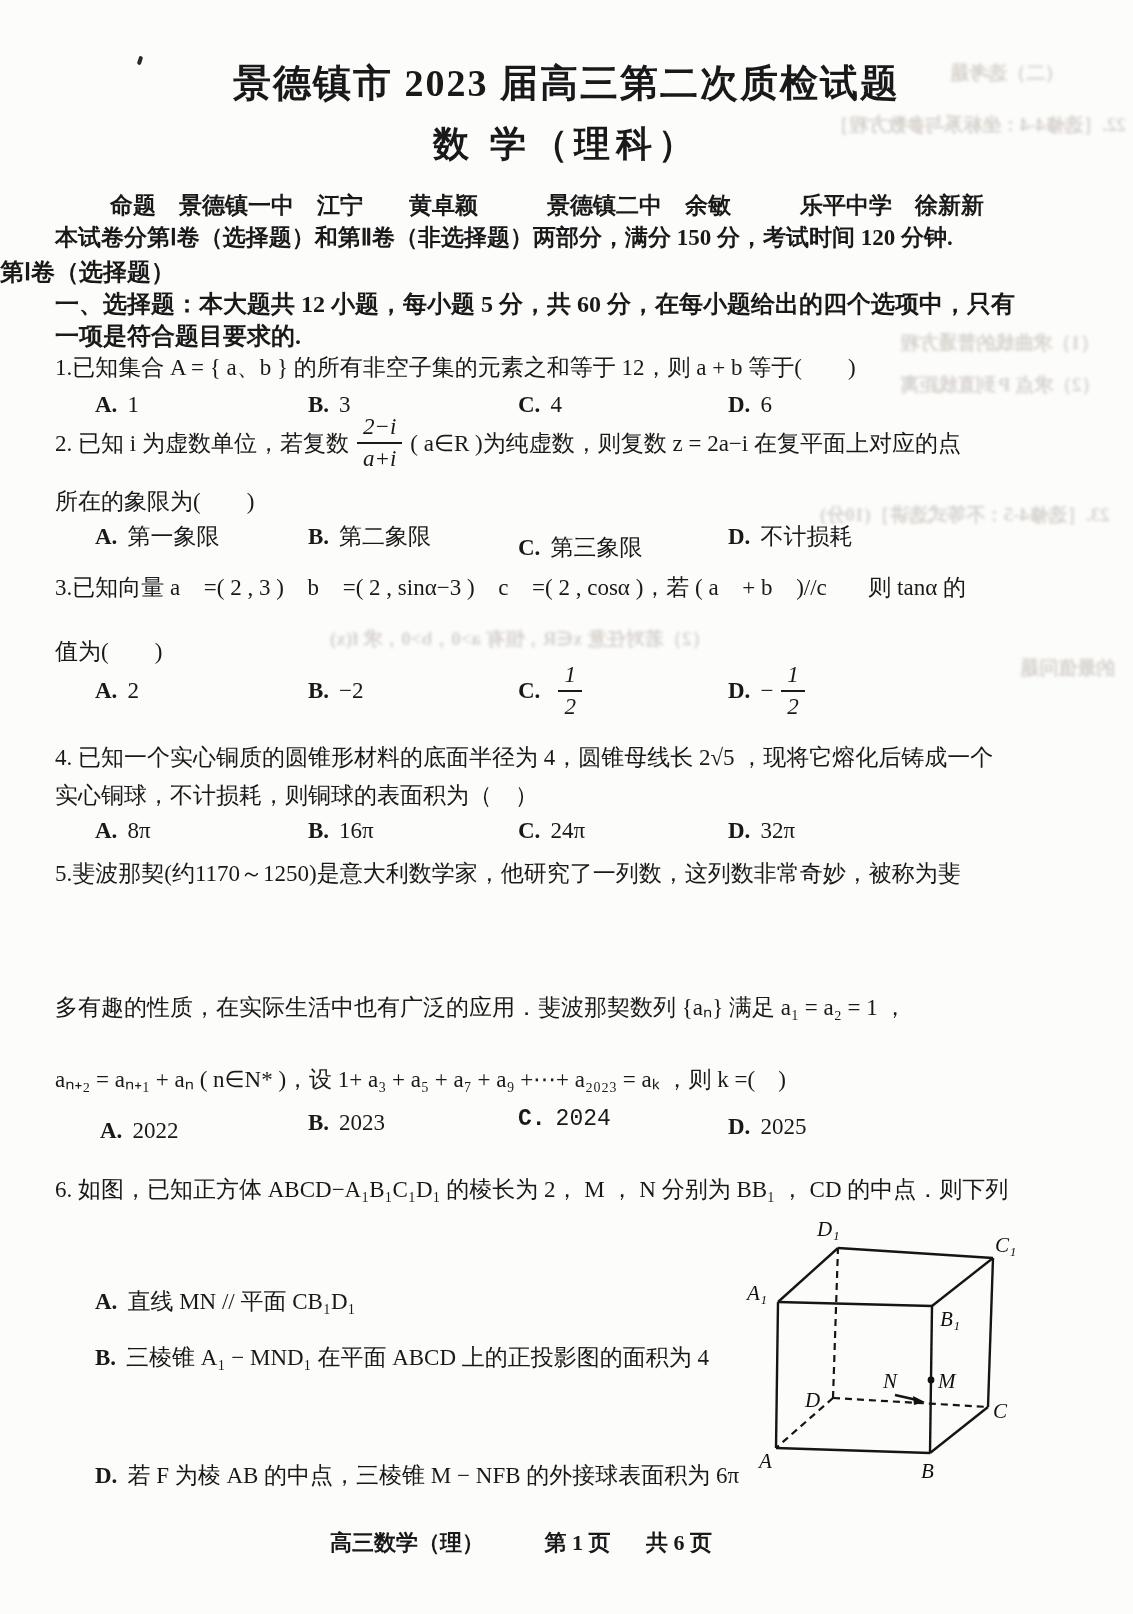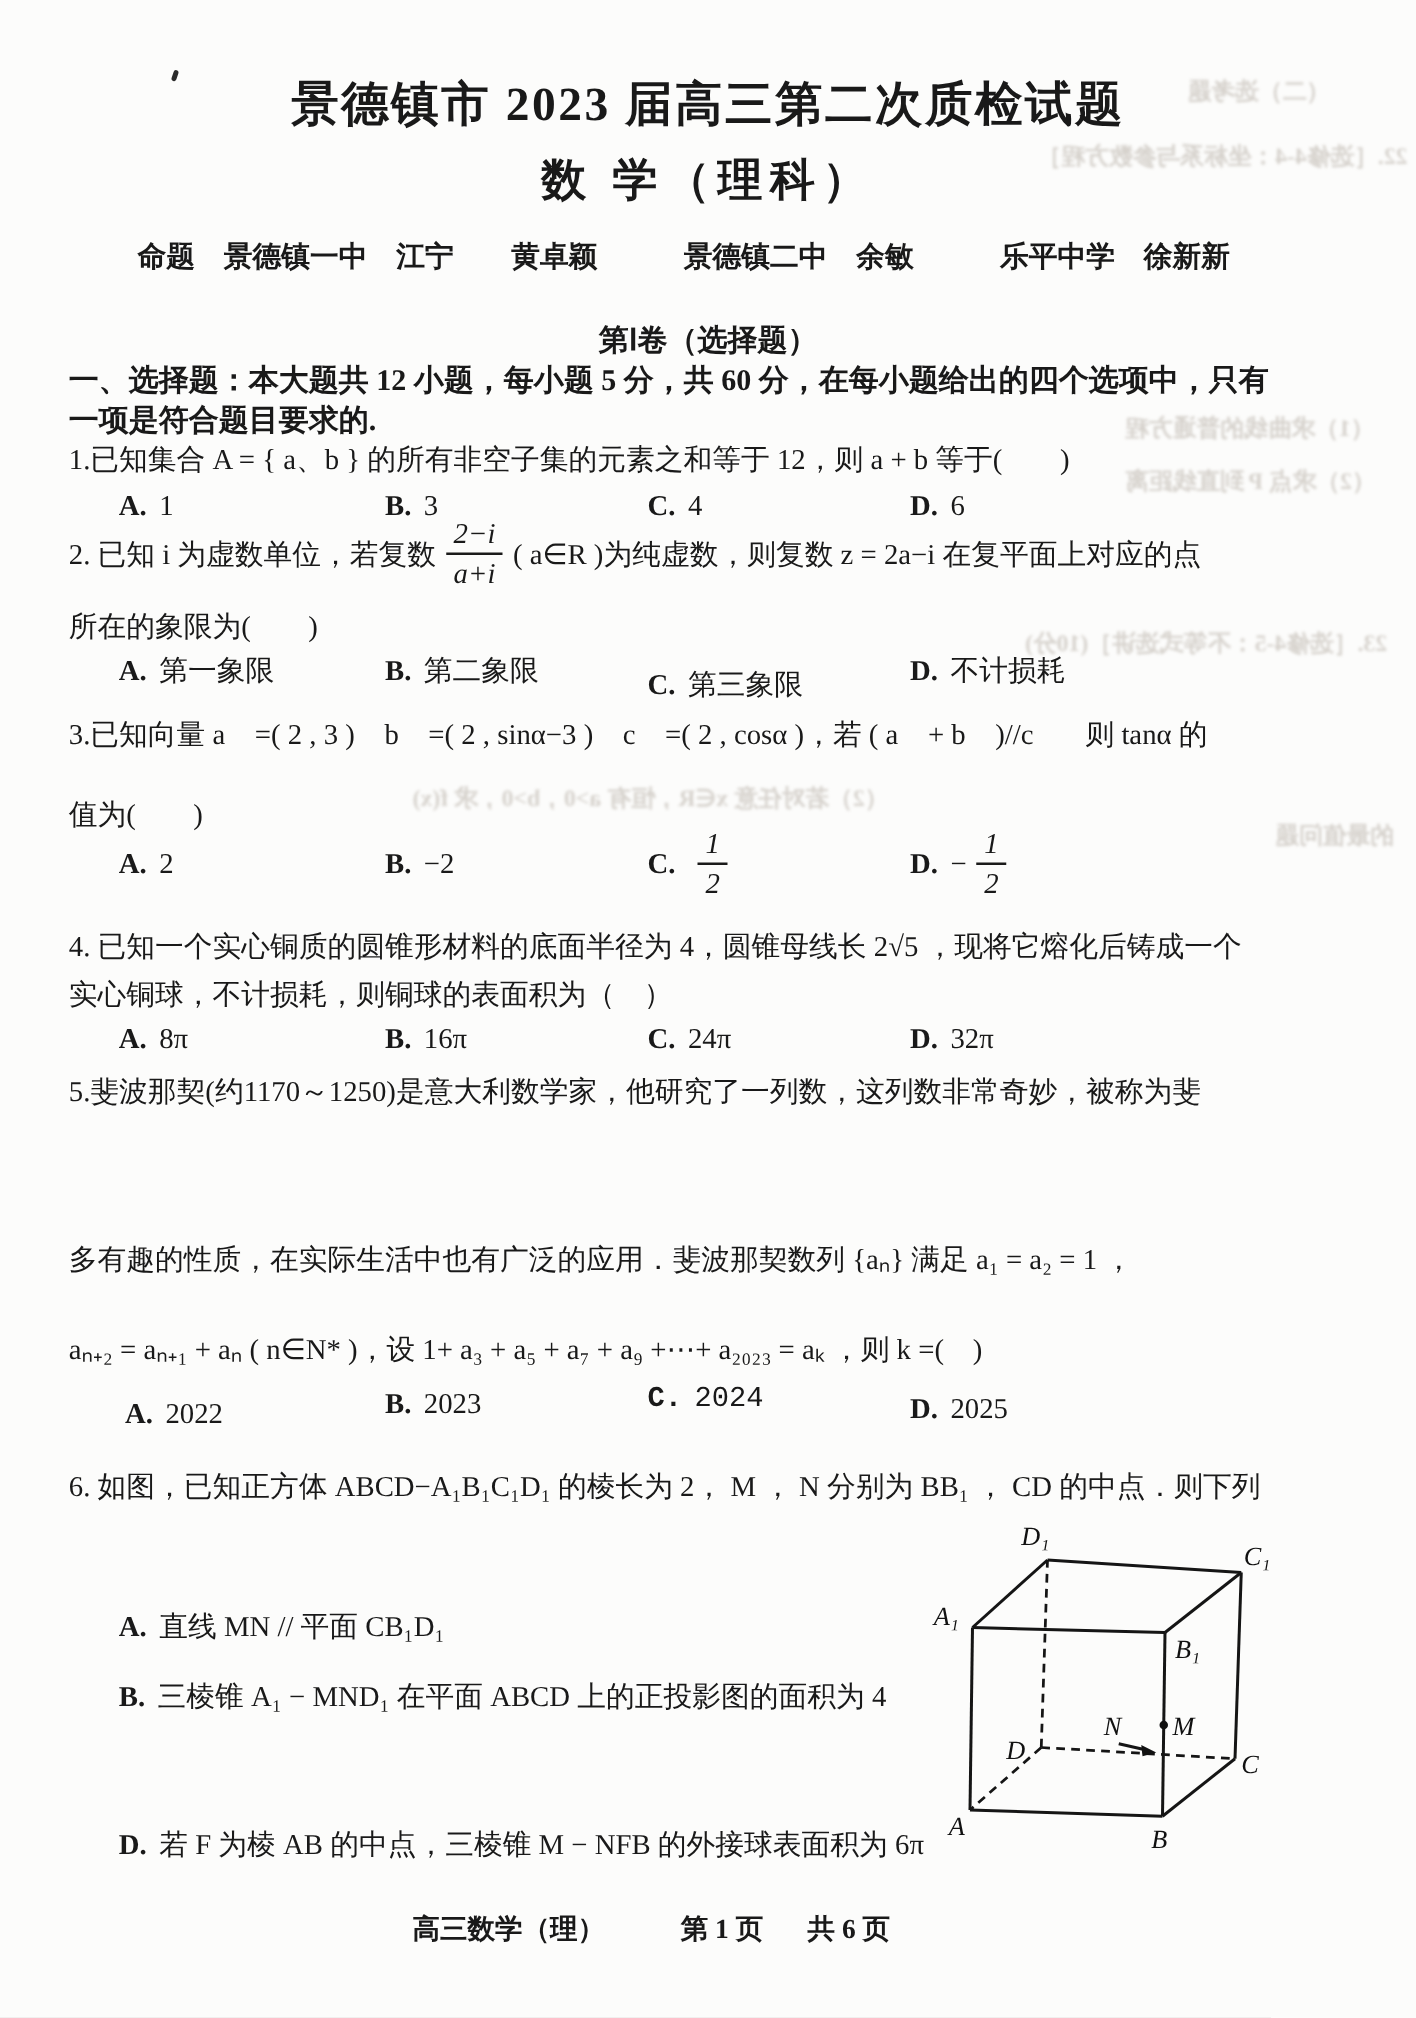--- a/index.html
+++ b/index.html
@@ -10,21 +10,21 @@
     background:#fcfcfb;
     overflow:hidden;
     font-family:"Liberation Serif", serif;
     color:#191919;
   }
   .abs{position:absolute;white-space:nowrap;}
   .title1{font-size:38px;font-weight:bold;letter-spacing:2px;width:100%;text-align:center;}
   .title2{font-size:36px;font-weight:bold;letter-spacing:6px;width:100%;text-align:center;}
   .authors{font-size:23px;font-weight:bold;}
   .meta{font-size:23px;font-weight:bold;}
-  .section-title{font-size:24px;font-weight:bold;width:100%;text-align:center;}
+  .section-title{font-size:24px;font-weight:bold;width:100%;}
   .instr{font-size:24px;font-weight:bold;}
   .stem{font-size:23px;}
   .opt{font-size:23px;}
   .opt b.lbl{font-weight:bold;margin-right:10px;}
   .mathrow{display:flex;align-items:center;font-size:23px;}
   .frac{display:inline-flex;flex-direction:column;align-items:center;font-style:italic;margin:0 8px;font-size:23px;line-height:1.15;}
   .frac .num{border-bottom:2px solid #1a1a1a;padding:0 6px 2px;}
   .frac .den{padding-top:2px;}
   .optfrac{display:inline-flex;align-items:center;}
   .footer{font-size:22px;font-weight:bold;}
@@ -41,20 +41,21 @@
 </head>
 <body>
 
 <div id="page">
 
   <div class="speck" style="left:138px;top:56px;"></div>
 
   <div class="abs title1" style="left:0;top:58px;">景德镇市 2023 届高三第二次质检试题</div>
   <div class="abs title2" style="left:0;top:120px;">数 学（理科）</div>
   <div class="abs authors" style="left:110px;top:190px;">命题　景德镇一中　江宁　　黄卓颖　　　景德镇二中　余敏　　　乐平中学　徐新新</div>
+  <div class="abs meta" style="left:55px;top:222px;">本试卷分第Ⅰ卷（选择题）和第Ⅱ卷（非选择题）两部分，满分 150 分，考试时间 120 分钟.</div>
   <div class="abs section-title" style="left:0;top:256px;">第Ⅰ卷（选择题）</div>
   <div class="abs instr" style="left:55px;top:288px;">一、选择题：本大题共 12 小题，每小题 5 分，共 60 分，在每小题给出的四个选项中，只有</div>
   <div class="abs instr" style="left:55px;top:320px;">一项是符合题目要求的.</div>
 
   <div class="abs stem" style="left:55px;top:352px;">1.已知集合 A = { a、b } 的所有非空子集的元素之和等于 12，则 a + b 等于(　　)</div>
   <div class="abs opt" style="left:95px;top:392px;"><b class="lbl">A.</b><span>1</span></div>
   <div class="abs opt" style="left:308px;top:392px;"><b class="lbl">B.</b><span>3</span></div>
   <div class="abs opt" style="left:518px;top:392px;"><b class="lbl">C.</b><span>4</span></div>
   <div class="abs opt" style="left:728px;top:392px;"><b class="lbl">D.</b><span>6</span></div>
 

